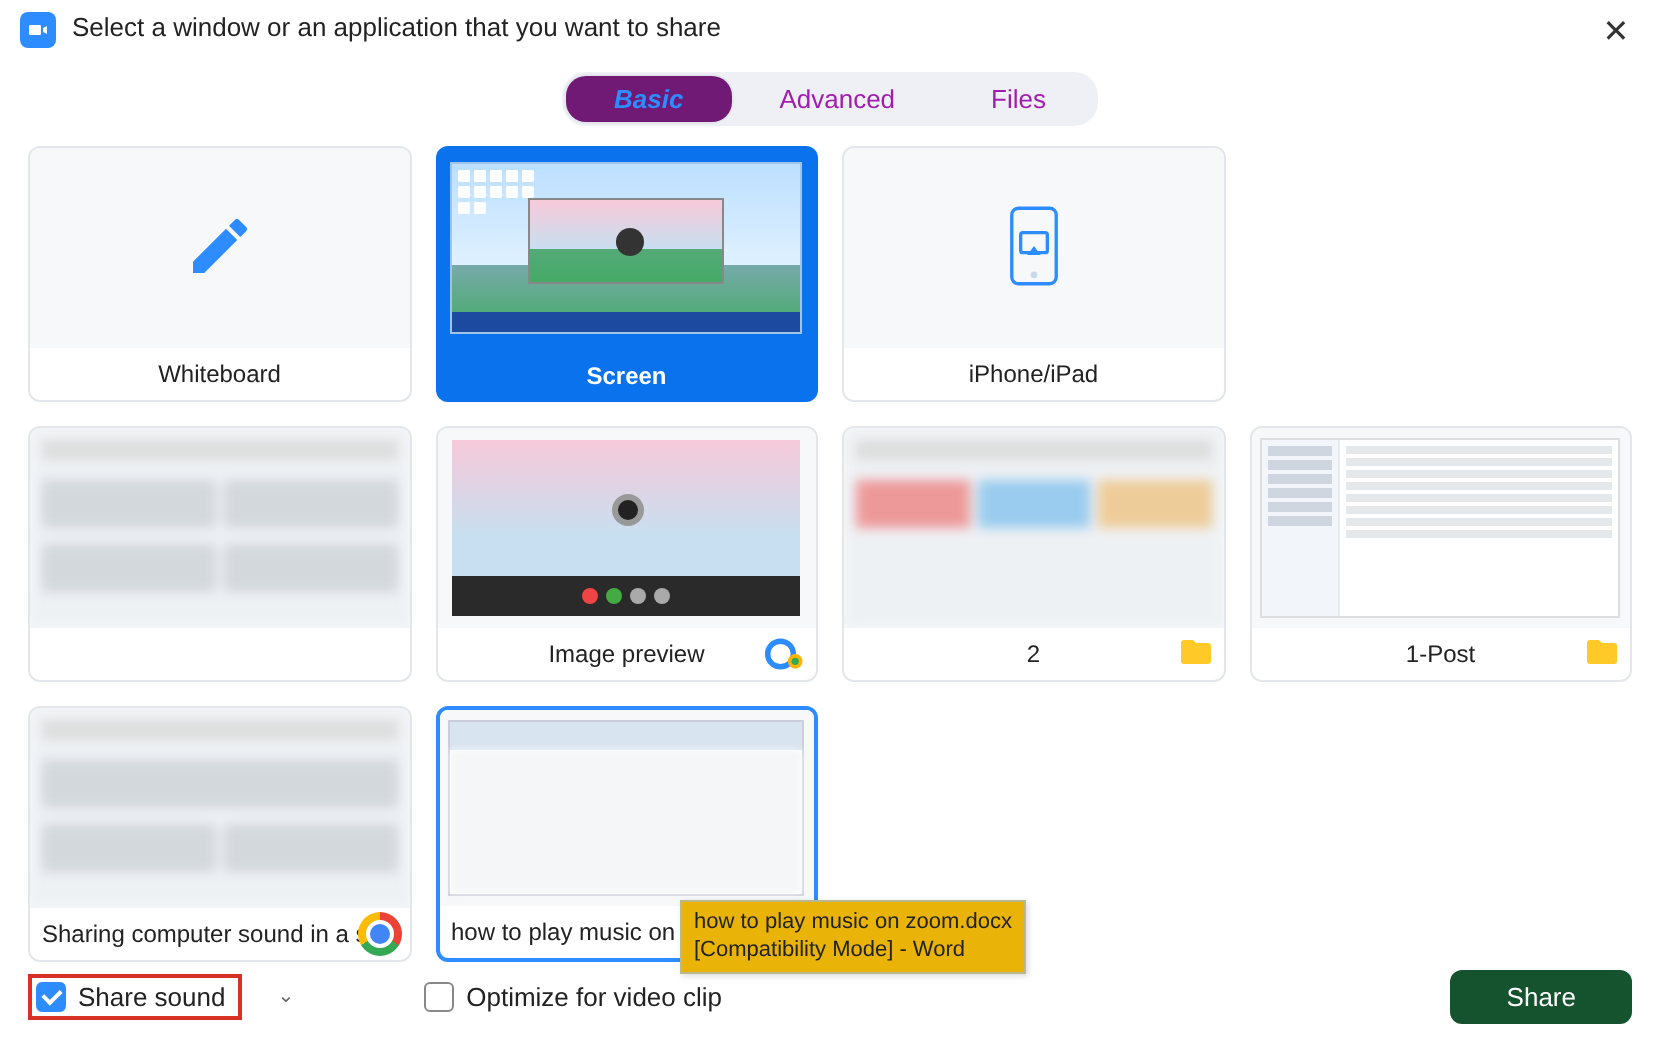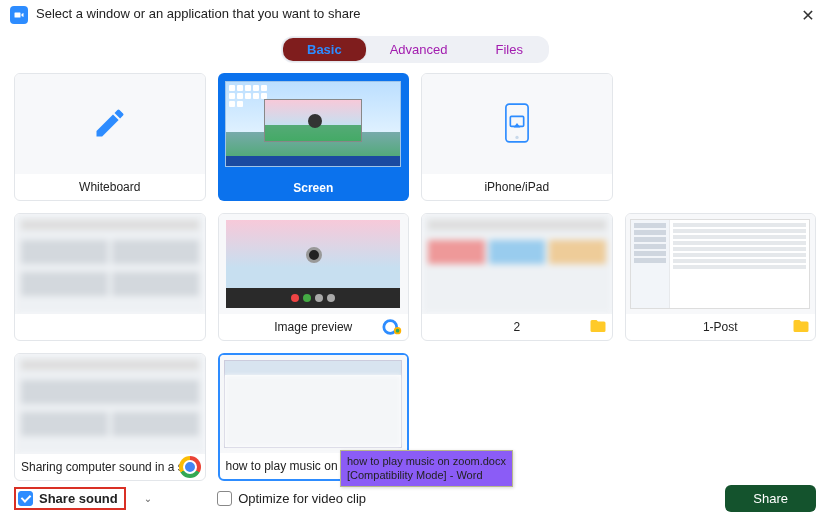--- a/index.html
+++ b/index.html
@@ -39,24 +39,25 @@
       padding: 2px;
     }
     .tab {
       padding: 4px 24px;
       font-size: 13px;
       border-radius: 10px;
       color: #a21caf;
       cursor: pointer;
     }
     .tab.active {
-      background: #7f1d1d;
+      background: #701a75;
       color: #2d8cff;
       font-weight: 600;
       box-shadow: 0 0 0 1px rgba(0,0,0,0.04);
+      font-style: italic;
     }
     .grid {
       padding: 0 14px;
       display: grid;
       grid-template-columns: repeat(4, 1fr);
       gap: 12px;
     }
     .tile {
       border: 1px solid #e3e6ea;
       border-radius: 6px;
@@ -158,37 +159,37 @@
     .explorer-thumb .side i{height:5px;background:#cfd6df;}
     .explorer-thumb .main{flex:1;padding:3px;display:flex;flex-direction:column;gap:2px;}
     .explorer-thumb .main i{height:4px;background:#e5e8eb;}
 
     .word-thumb{width:95%;height:90%;background:#fff;border:1px solid #ccd;display:flex;flex-direction:column;}
     .word-thumb .ribbon{height:14px;background:#d8e4f0;}
     .word-thumb .body{flex:1;background:#f4f6f8;filter:blur(2px);}
 
     .tooltip{
       position:absolute; left:340px; top:450px;
-      background:#8b5cf6; border:1px solid #b8b88c;
+      background:#eab308; border:1px solid #b8b88c;
       padding:3px 6px; font-size:11px; line-height:1.3;
       z-index:10; box-shadow:1px 1px 3px rgba(0,0,0,0.15);
     }
 
     .footer {
       position: absolute;
       bottom: 0; left:0; right:0;
       height: 42px;
       display: flex;
       align-items: center;
       padding: 0 14px;
       gap: 14px;
     }
     .share-sound-wrap{
       display:flex;align-items:center;gap:6px;
-      border:2px solid #d93025; padding:2px 6px 2px 2px;font-weight:bold;
+      border:2px solid #d93025; padding:2px 6px 2px 2px;
     }
     .checkbox{
       width:15px;height:15px;border:1px solid #888;border-radius:3px;
       display:flex;align-items:center;justify-content:center;
       cursor:pointer; background:#fff;
     }
     .checkbox.checked{background:#2d8cff;border-color:#2d8cff;}
     .checkbox.checked::after{content:"";width:4px;height:7px;border:solid #fff;border-width:0 2px 2px 0;transform:rotate(45deg);margin-top:-2px;}
     .chevron{font-size:10px;color:#666;cursor:pointer;padding:0 4px;}
     .opt-wrap{display:flex;align-items:center;gap:6px;padding-left:47px;}

